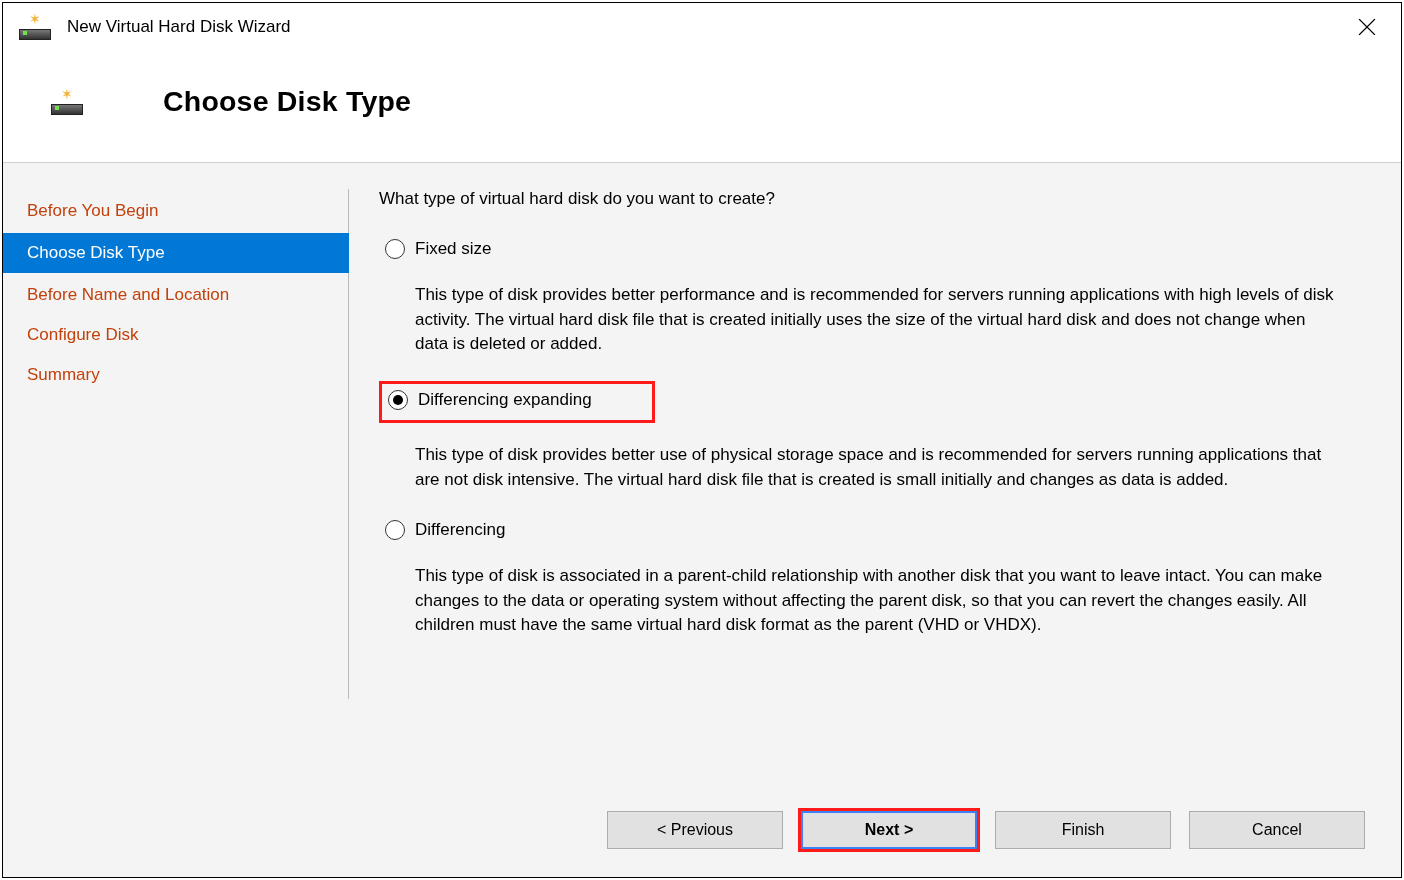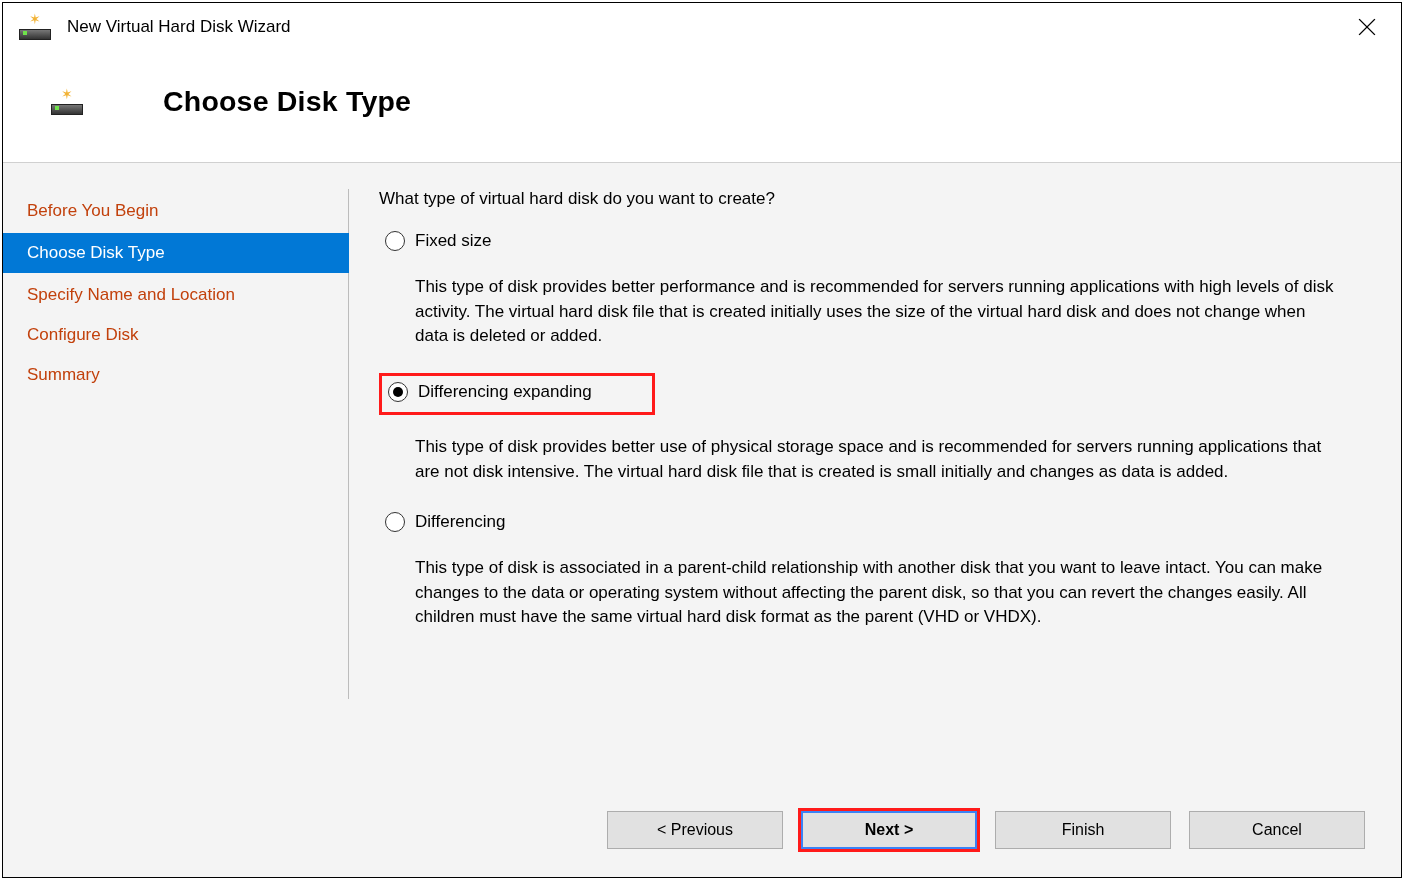--- a/index.html
+++ b/index.html
@@ -102,21 +102,21 @@
     padding-top: 10px;
     padding-bottom: 10px;
     z-index: 2;
   }
   .main {
     flex: 1;
     padding: 26px 38px 10px 30px;
   }
   .prompt {
     font-size: 17px;
-    margin-bottom: 18px;
+    margin-bottom: 26px;
   }
   .option { margin-bottom: 24px; }
   .option-head {
     display: flex;
     align-items: flex-end;
     gap: 10px;
     padding: 4px 6px;
     width: fit-content;
     font-size: 17px;
   }
@@ -193,21 +193,21 @@
         </span>
     </span>
     <span class="heading">Choose Disk Type</span>
   </div>
 
   <div class="content">
 
     <div class="sidebar">
       <div class="step"><span>Before You Begin</span></div>
       <div class="step active"><span>Choose Disk Type</span></div>
-      <div class="step"><span>Specify Name and Location</span></div>
+      <div class="step"><span>Before Name and Location</span></div>
       <div class="step"><span>Configure Disk</span></div>
       <div class="step"><span>Summary</span></div>
     </div>
 
     <div class="main">
       <div class="prompt">What type of virtual hard disk do you want to create?</div>
 
       <div class="option">
         <div class="option-head">
           <span class="radio"></span>

